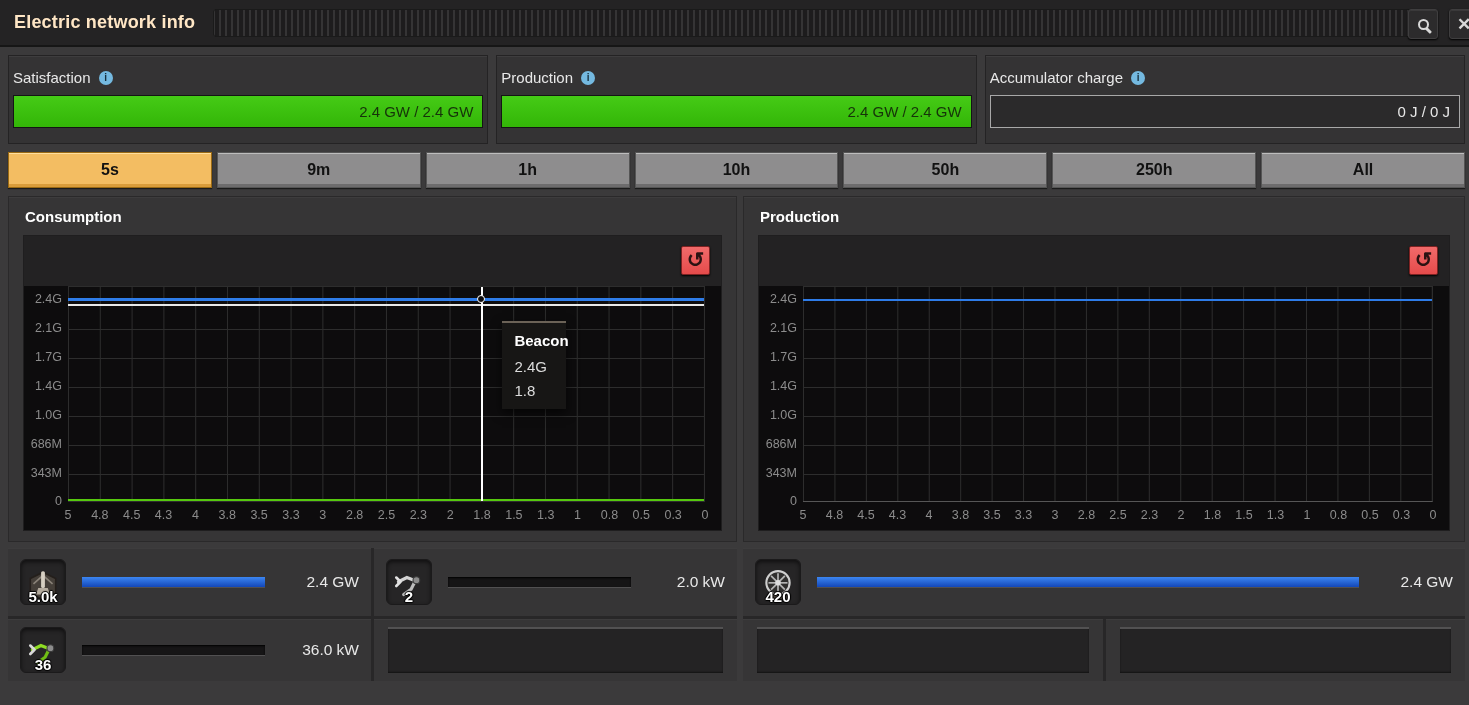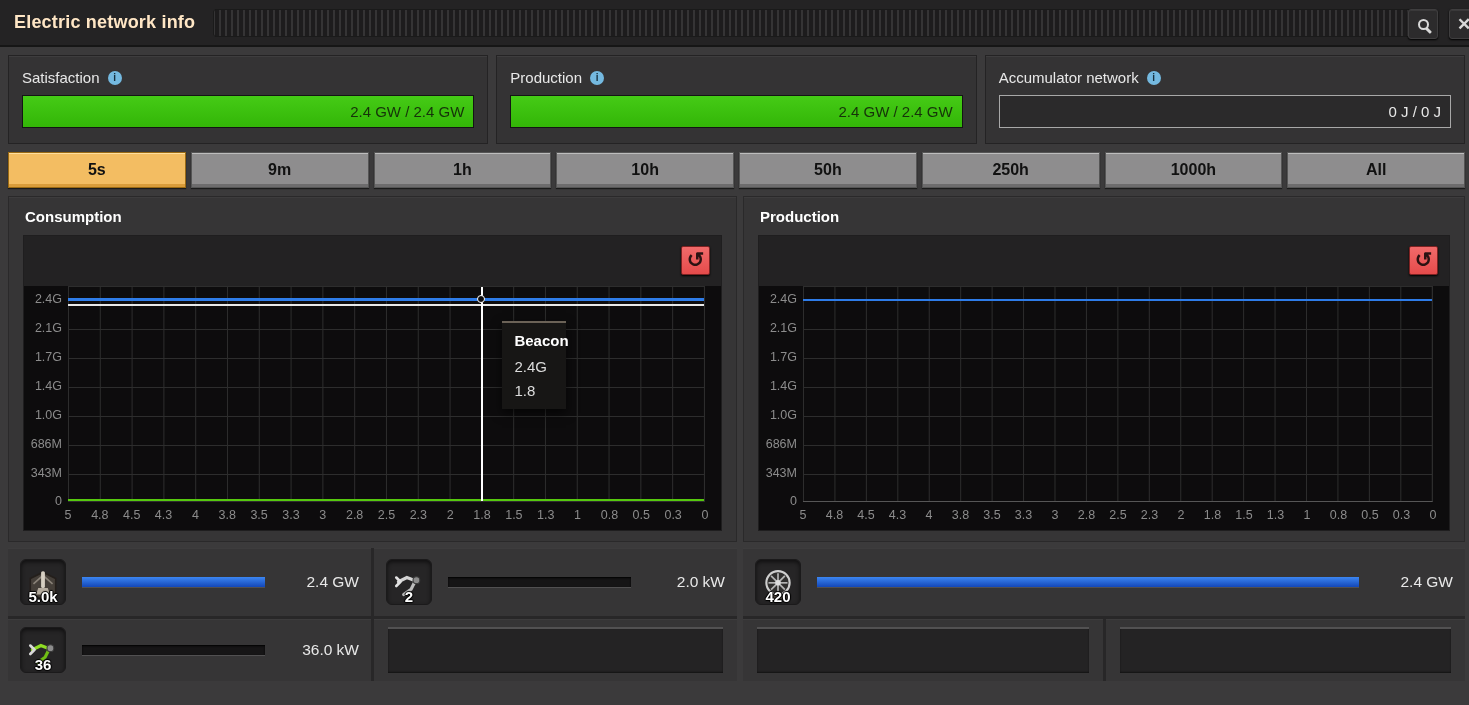--- a/index.html
+++ b/index.html
@@ -18,21 +18,21 @@
     border-radius:3px;display:flex;align-items:center;justify-content:center;cursor:pointer;
     color:#d8d8d8;font-size:17px;font-weight:bold;box-shadow:inset 0 1px 0 #3a393a,0 1px 2px #000;}
   .tbtn.search{right:31px;}
   .tbtn.close{right:-10px;}
   .mag{position:relative;width:11px;height:11px;border:2.5px solid #d8d8d8;border-radius:50%;}
   .mag::after{content:"";position:absolute;width:7px;height:3px;background:#d8d8d8;
     transform:rotate(45deg);bottom:-4px;right:-5px;border-radius:1px;}
 
   
   .stats-row{display:flex;gap:8px;padding:8px 4px 0 8px;}
-  .stat-panel{flex:1;background:#343334;border:1px solid #242324;padding:13px 13px 15px;
+  .stat-panel{flex:1;background:#343334;border:1px solid #242324;padding:13px 4px 15px;
     box-shadow:inset 0 1px 0 rgba(255,255,255,.05);}
   .stat-label-row{display:flex;align-items:center;gap:8px;margin-bottom:9px;}
   .stat-label{font-size:15px;color:#e8e8e8;}
   .info-icon{width:14px;height:14px;border-radius:50%;background:#74b9e0;color:#16303e;
     font-size:10px;font-weight:bold;display:inline-flex;align-items:center;justify-content:center;}
   .stat-bar{position:relative;height:33px;background:#2b2a2b;border:1px solid #a8a8a8;overflow:hidden;}
   .stat-bar .fill{position:absolute;left:0;top:0;bottom:0;
     background:linear-gradient(#45cb16,#33b607);}
   .stat-bar.green-bar{border-color:#141414;}
   .stat-value{position:absolute;right:9px;top:0;line-height:31px;font-size:15px;color:#e8e8e8;}
@@ -139,38 +139,37 @@
       <span class="stat-label">Production</span>
       <span class="info-icon">i</span>
     </div>
     <div class="stat-bar green-bar">
       <div class="fill" style="width: 100%;"></div>
       <span class="stat-value">2.4 GW / 2.4 GW</span>
     </div>
   </div>
   <div class="stat-panel">
     <div class="stat-label-row">
-      <span class="stat-label">Accumulator network</span>
+      <span class="stat-label">Accumulator charge</span>
       <span class="info-icon">i</span>
     </div>
     <div class="stat-bar">
       <div class="fill" style="width: 0%;"></div>
       <span class="stat-value">0 J / 0 J</span>
     </div>
   </div>
 </div>
 
 <div class="time-row">
   <button class="time-btn selected">5s</button>
   <button class="time-btn">9m</button>
   <button class="time-btn">1h</button>
   <button class="time-btn">10h</button>
   <button class="time-btn">50h</button>
   <button class="time-btn">250h</button>
-  <button class="time-btn">1000h</button>
   <button class="time-btn">All</button>
 </div>
 
 <div class="charts-row">
 
   <section class="chart-panel left">
     <div class="chart-title">Consumption</div>
     <div class="chart-box">
       <div class="chart-topstrip">
         <button class="refresh-btn">

